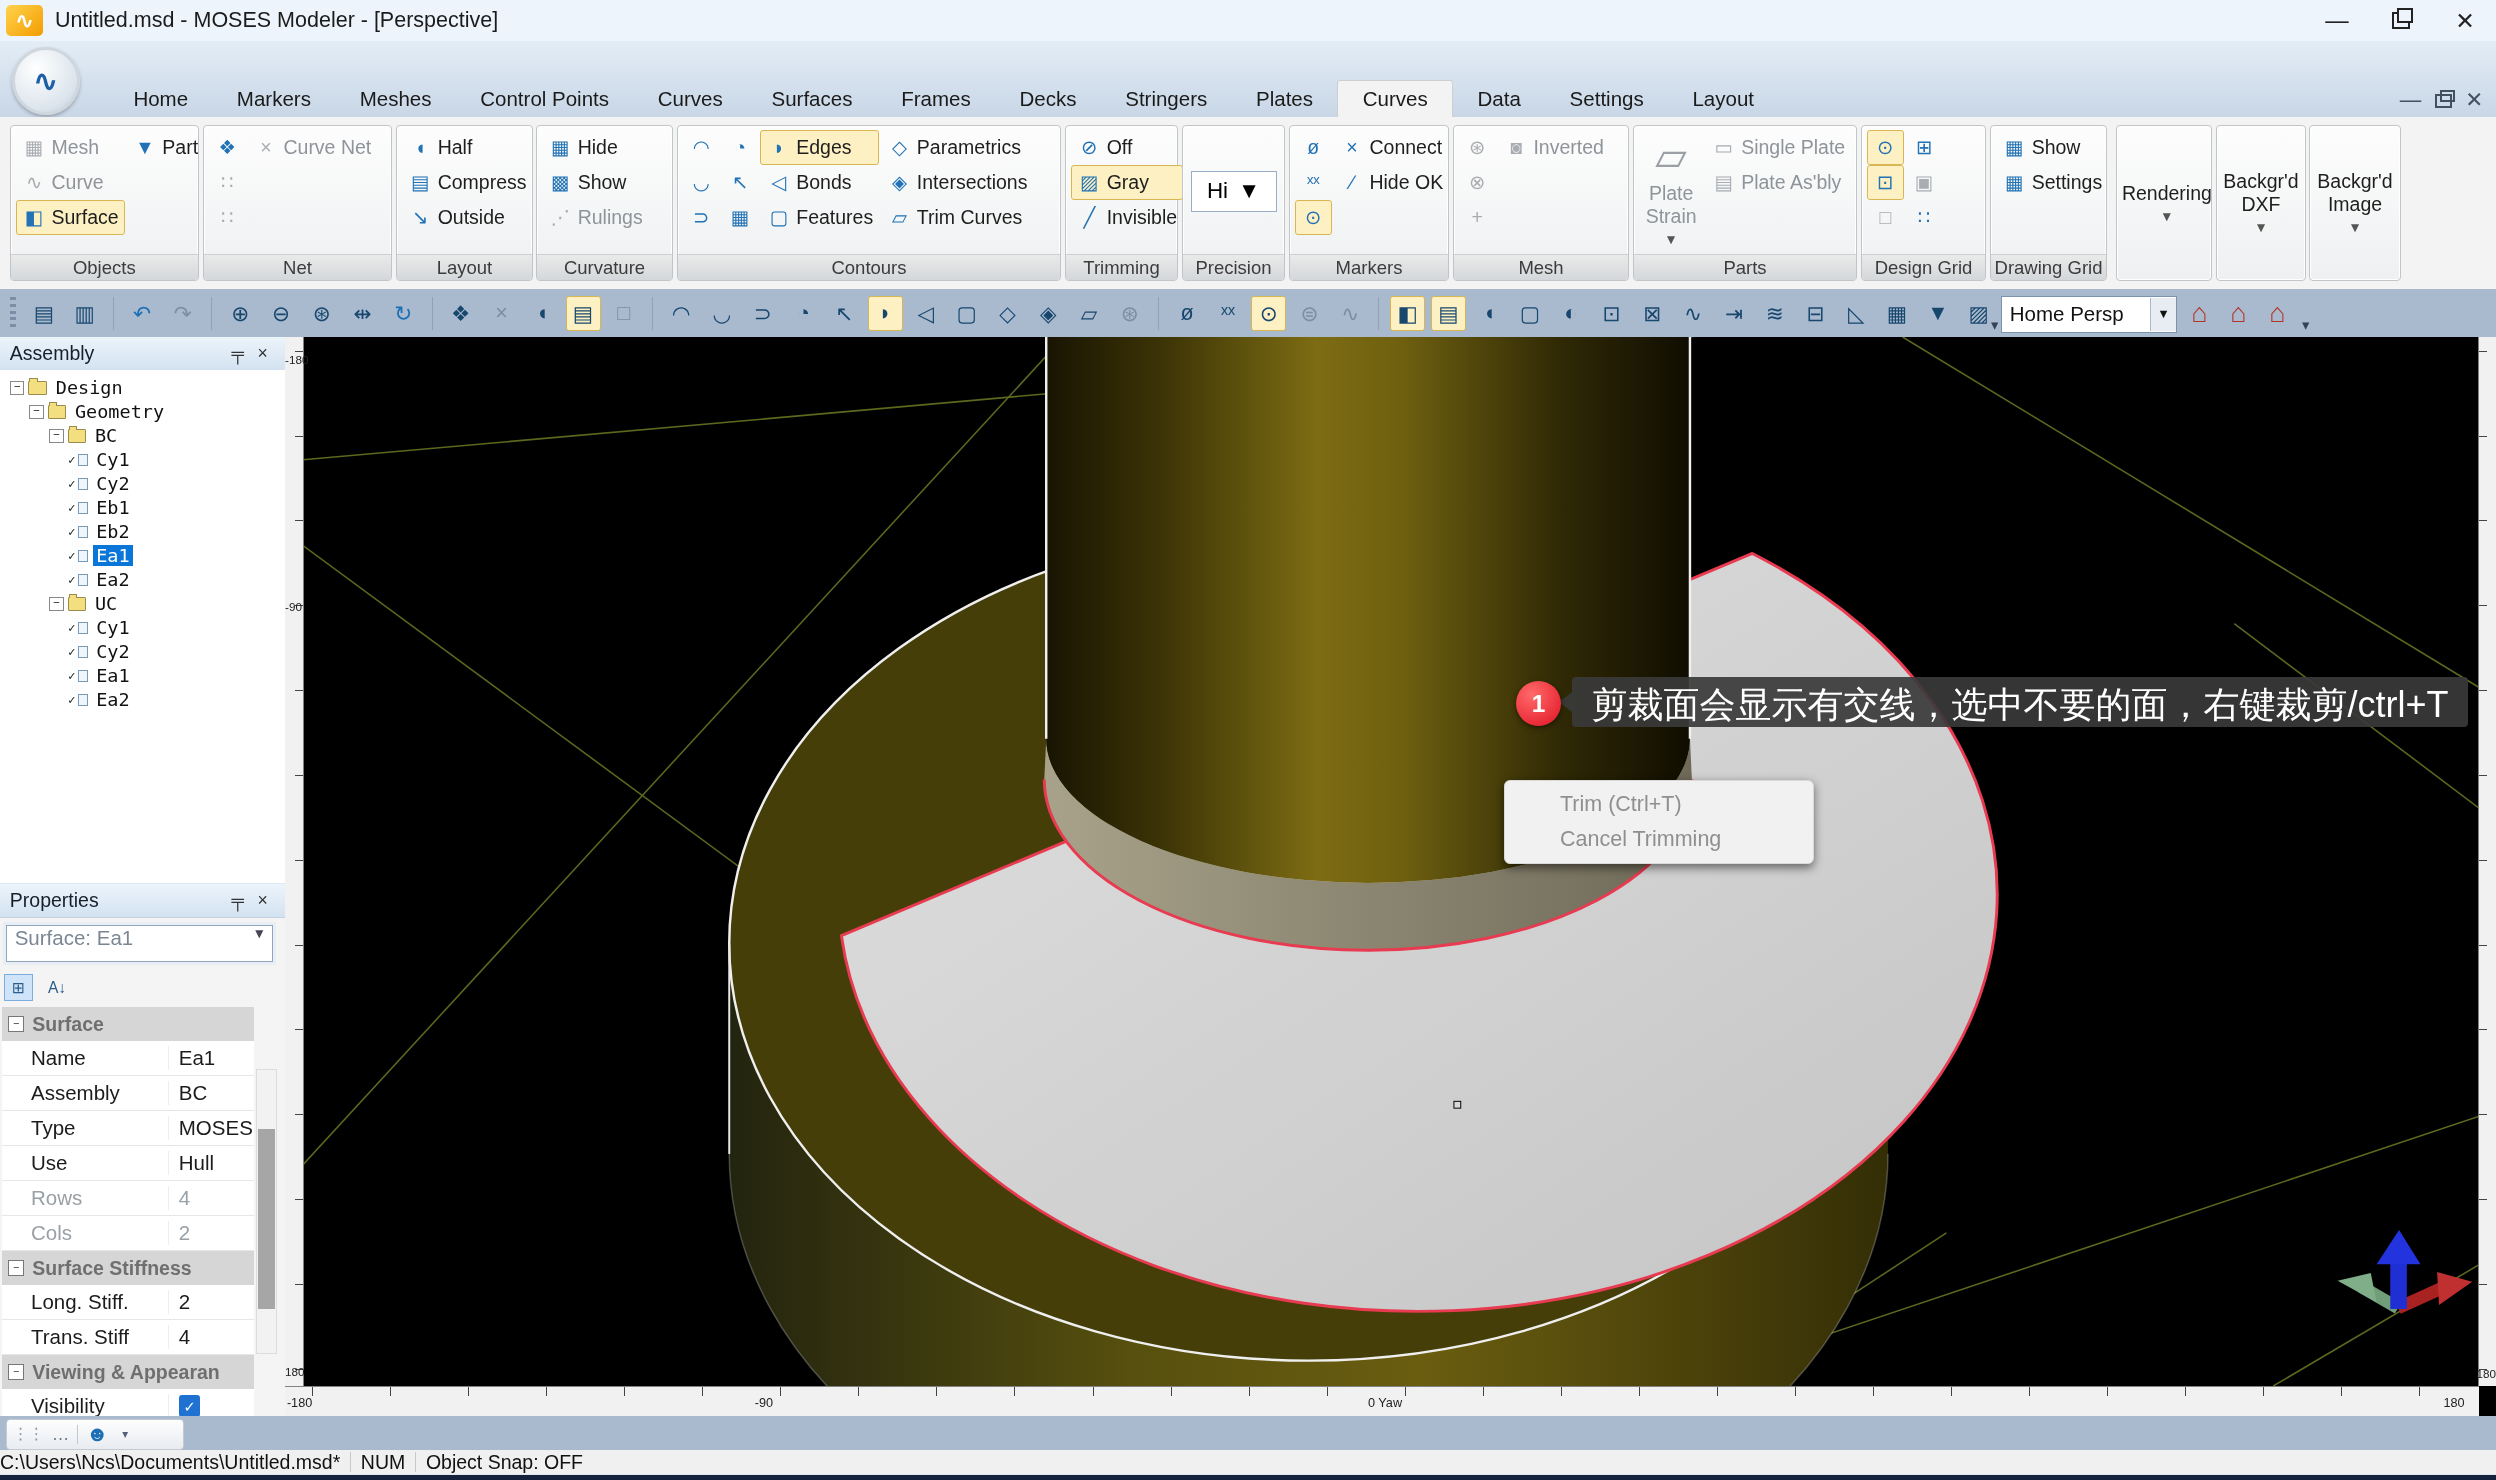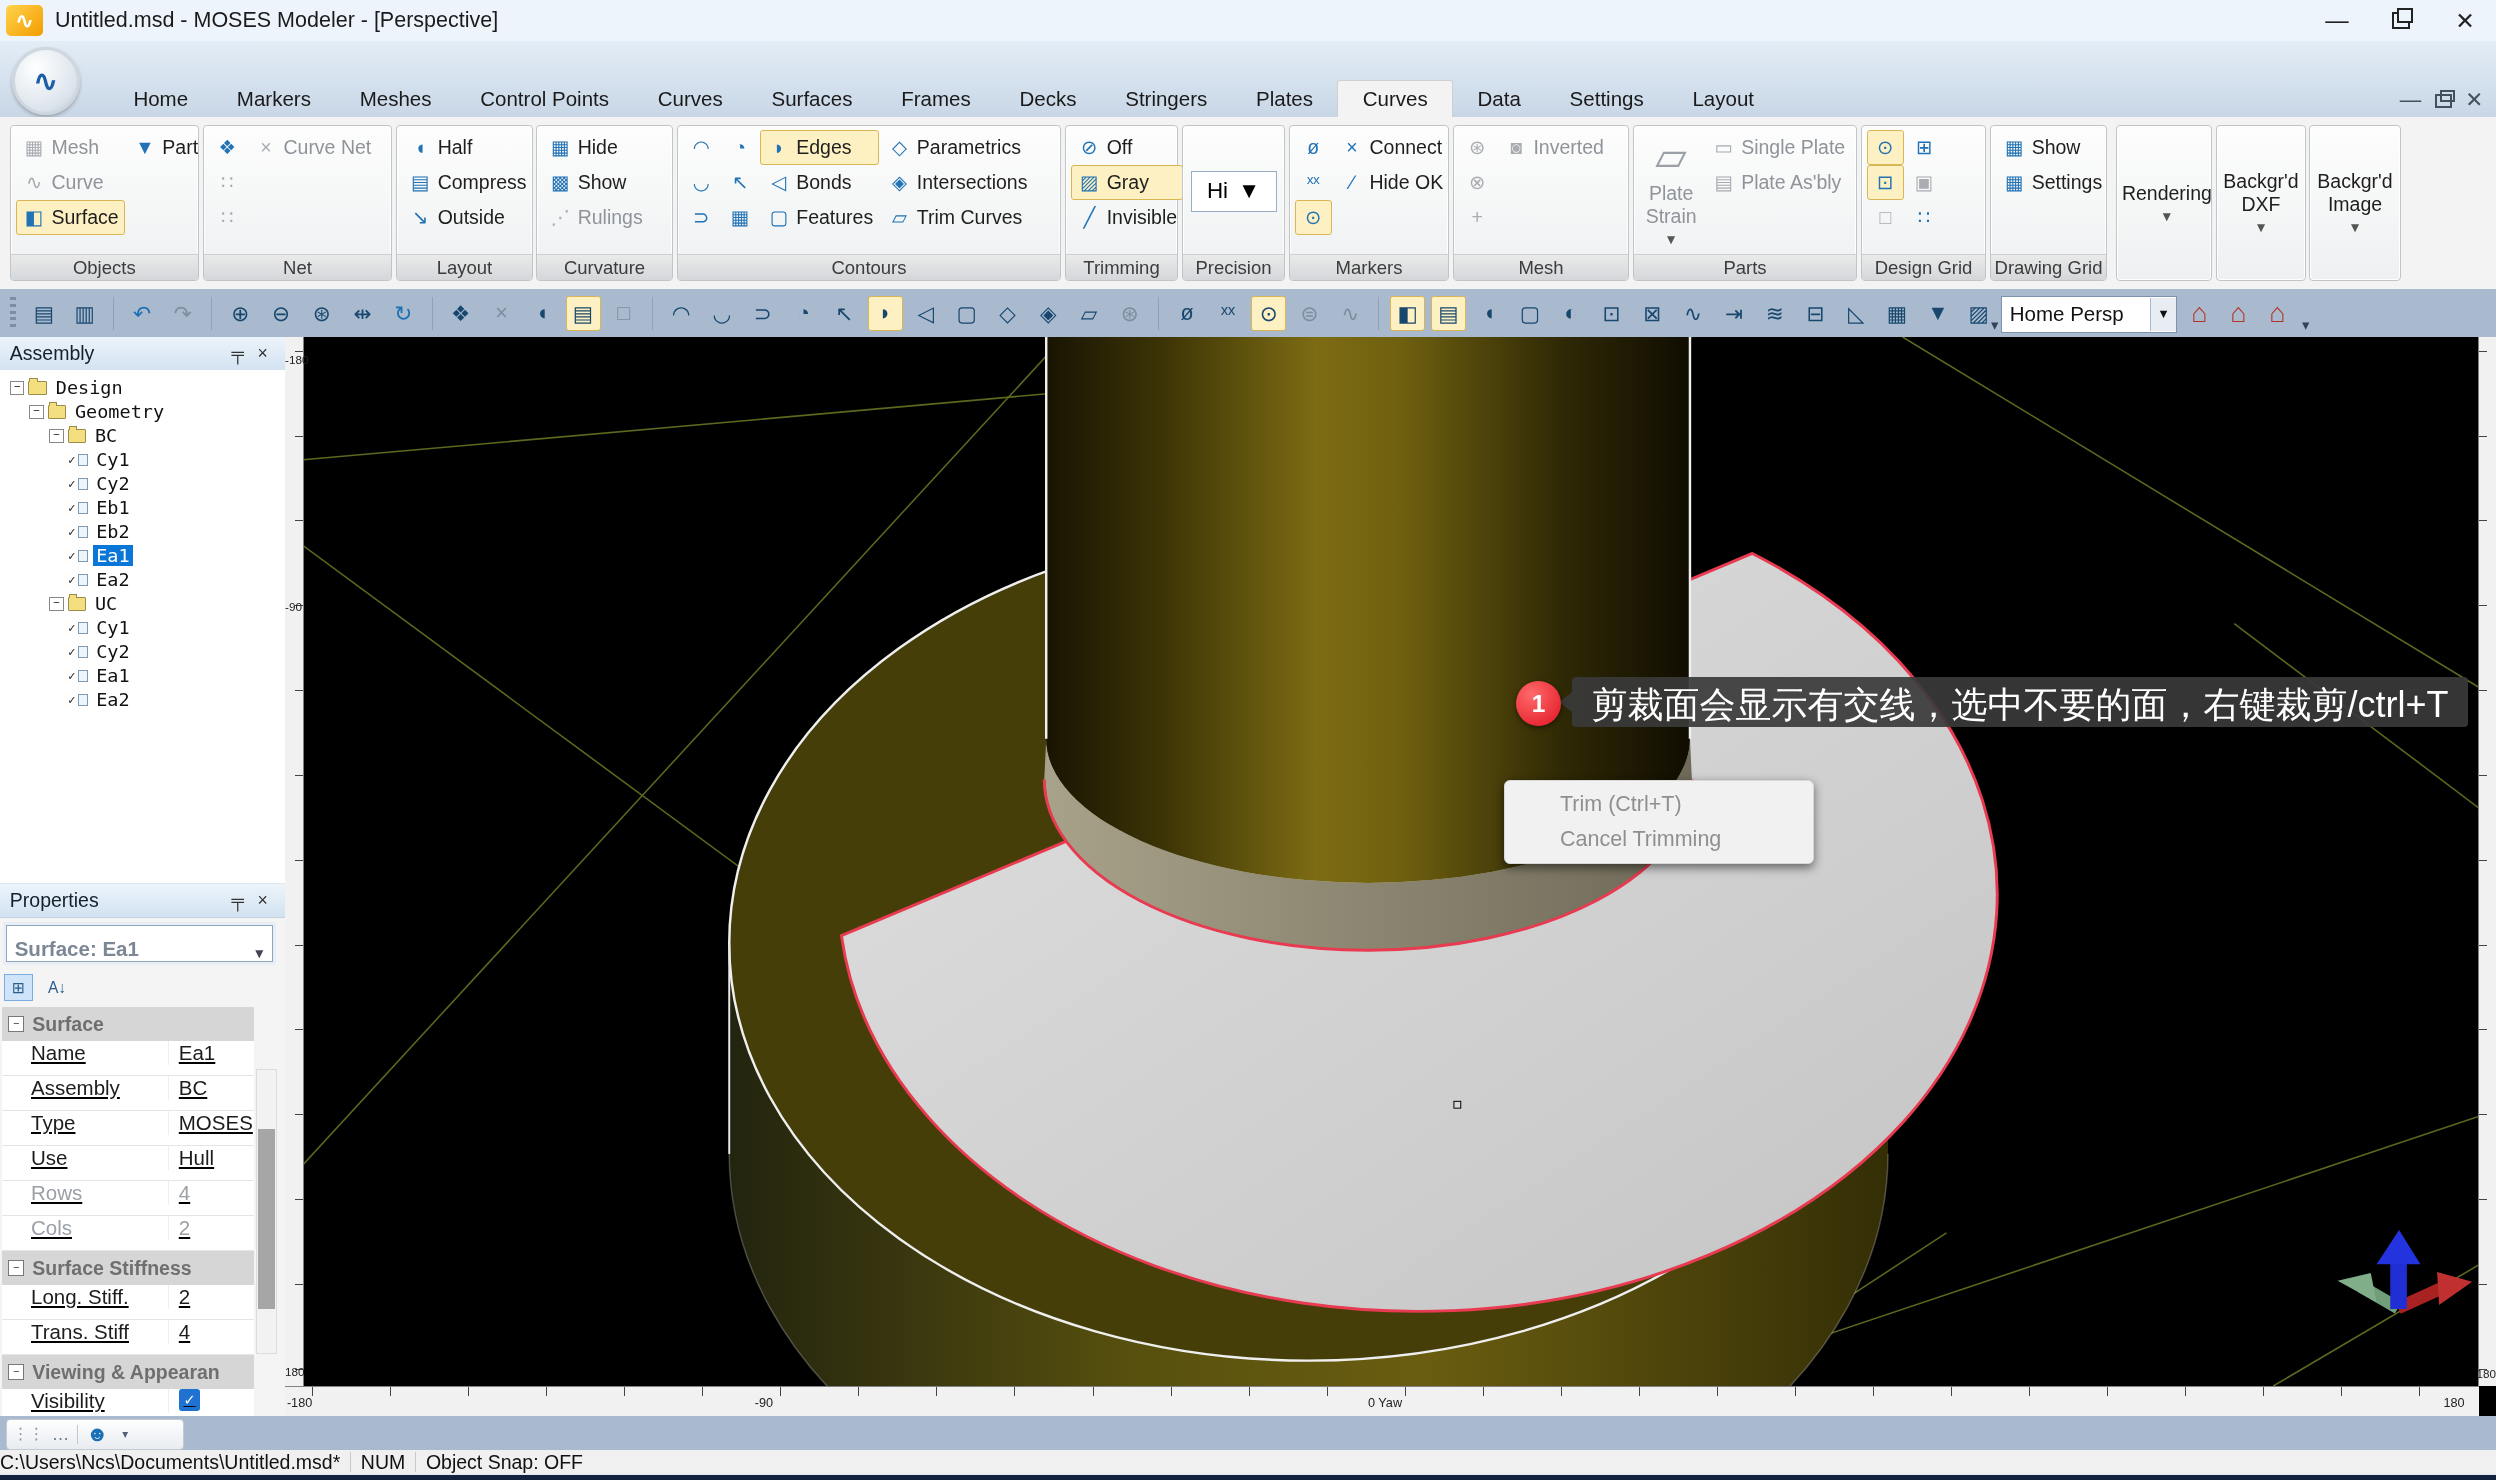--- a/index.html
+++ b/index.html
@@ -96,34 +96,34 @@
   .tfold{width:16.6px;height:11.7px;background:#f3df7f;border:1px solid #9a8b4a;border-radius:1px;
          position:relative;margin-right:5.9px;flex:none;}
   .tfold::before{content:"";position:absolute;left:0;top:-3.9px;width:6.8px;height:2.9px;
          background:#f3df7f;border:1px solid #9a8b4a;border-bottom:none;}
   .tchk{font-size:12.7px;color:#222;margin-right:2px;flex:none;}
   .tpage{width:8.8px;height:10.7px;border:1px solid #7a9ab5;background:#eef5fb;margin-right:4.9px;flex:none;}
   .tlabel{padding:0 2.9px;}
   .trow.sel .tlabel{background:#0a77d8;color:#fff;}
   
   .pselector{position:absolute;left:5.9px;top:41px;width:265px;height:35px;background:#fff;
-             border:1px solid #8fa6bd;display:flex;align-items:flex-end;box-shadow:0 0 0 2.9px #e8eef5;font-weight:bold;}
+             border:1px solid #8fa6bd;display:flex;align-items:flex-start;box-shadow:0 0 0 2.9px #e8eef5;}
   .pselector .val{flex:1;padding-left:7.8px;font-size:20.5px;color:#7b8794;}
   .pselector .cbtn{width:25px;text-align:center;font-size:13.7px;color:#445;}
   .pbtns{position:absolute;left:3.9px;top:90px;display:flex;gap:9.8px;}
   .pbtn{width:27px;height:25px;border:1px solid transparent;display:flex;align-items:center;
         justify-content:center;font-size:15.6px;color:#2a5d8c;}
   .pbtn.on{background:#cfe4f8;border-color:#7aade0;}
   .pgrid{position:absolute;left:2px;top:123px;width:252px;}
   .pgroup{height:34px;background:#d6d6d6;display:flex;align-items:center;gap:7.8px;padding-left:5.9px;
           font-size:19.5px;font-weight:bold;color:#6f6f6f;white-space:nowrap;overflow:hidden;}
   .pgexp{width:14.6px;height:14.6px;border:1px solid #777;background:#fff;font-size:10.7px;line-height:12.7px;
          text-align:center;color:#333;font-weight:normal;flex:none;}
-  .prow{height:34px;display:flex;align-items:flex-start;border-bottom:1px solid #e6e6e6;background:#fff;
-        padding-left:29px;font-size:20.5px;text-decoration:underline;}
+  .prow{height:34px;display:flex;align-items:center;border-bottom:1px solid #e6e6e6;background:#fff;
+        padding-left:29px;font-size:20.5px;}
   .prow .pl{width:137px;color:#1c1c1c;white-space:nowrap;overflow:hidden;flex:none;
             border-right:1px solid #eee;}
   .prow .pv{padding-left:9.8px;color:#1c1c1c;}
   .prow.dis .pl,.prow.dis .pv{color:#9aa0a5;}
   .pcheck{width:21.5px;height:21.5px;margin-left:9.8px;background:#1f72d2;border-radius:2.9px;color:#fff;
           font-size:14.6px;display:flex;align-items:center;justify-content:center;}
   .pscroll{position:absolute;right:7.8px;top:185px;width:19.5px;bottom:62px;background:#f2f2f2;
            border:1px solid #dcdcdc;}
   .pthumb{position:absolute;left:1px;right:1px;top:59px;height:180px;background:#a6a6a6;}
   

